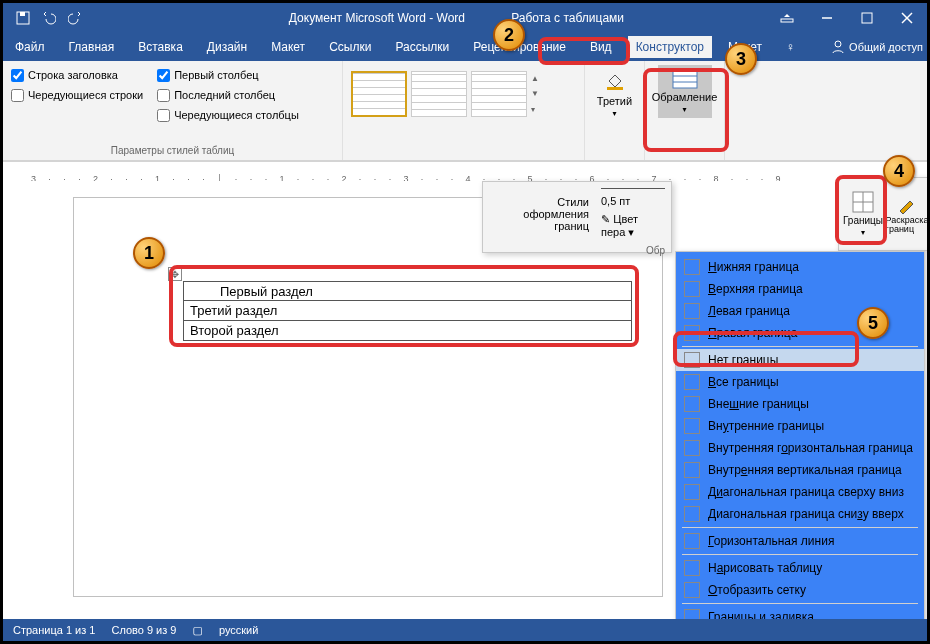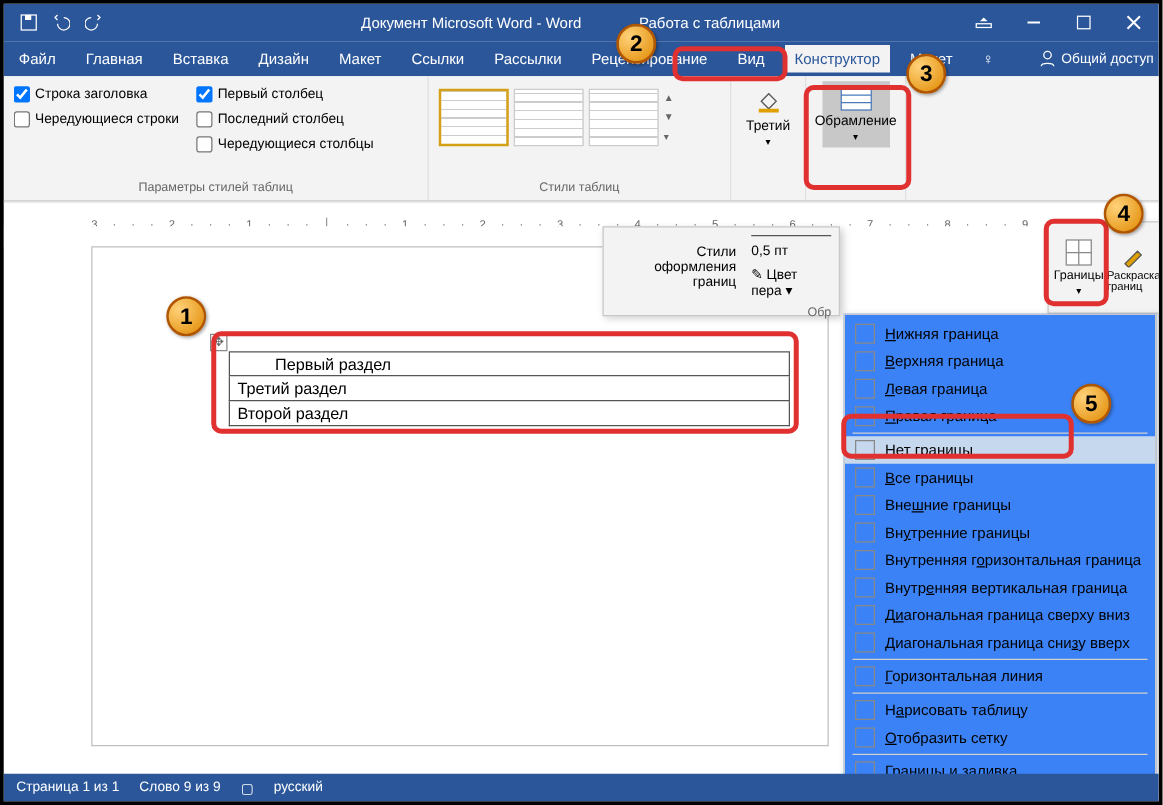--- a/index.html
+++ b/index.html
@@ -19,21 +19,21 @@
   .ribbon { height: 100px; background: #f3f3f3; display: flex; border-bottom: 1px solid #d4d4d4; position: relative; }
   .ribbon-group { padding: 4px 8px; display: flex; flex-direction: column; border-right: 1px solid #e0e0e0; }
   .group-label { font-size: 10px; color: #666; text-align: center; margin-top: auto; }
   .check-row { display: flex; align-items: center; gap: 4px; height: 20px; }
   .check-row input { width: 13px; height: 13px; }
   .style-swatches { display: flex; gap: 4px; padding: 6px 0; }
   .swatch { width: 56px; height: 46px; border: 1px solid #ccc; background: repeating-linear-gradient(0deg,#fff,#fff 6px,#ccc 6px,#ccc 7px), repeating-linear-gradient(90deg,transparent,transparent 10px,#ccc 10px,#ccc 11px); }
   .swatch.sel { border: 2px solid #d4a017; }
   .big-btn { width: 54px; display: flex; flex-direction: column; align-items: center; justify-content: center; gap: 2px; padding: 4px; }
   .big-btn.highlight { background: #c8c8c8; }
-  .ruler { height: 36px; background: #fff; border-top: 1px solid #d4d4d4; border-bottom: 1px solid #d4d4d4; font-size: 9px; display: flex; align-items: center; padding-left: 70px; color: #666; letter-spacing: 12px; }
+  .ruler { height: 36px; background: #fff; border-top: 1px solid #d4d4d4; border-bottom: 1px solid #d4d4d4; font-size: 9px; display: flex; align-items: center; padding-left: 28px; color: #666; letter-spacing: 12px; }
   .doc-area { position: absolute; top: 178px; left: 0; right: 0; bottom: 22px; background: #fff; }
   .page { position: absolute; left: 70px; top: 16px; width: 590px; height: 400px; background: #fff; border: 1px solid #c0c0c0; }
   .tbl-handle { position: absolute; left: 165px; top: 86px; width: 14px; height: 14px; border: 1px solid #888; display: flex; align-items: center; justify-content: center; font-size: 10px; color: #666; }
   .tbl { position: absolute; left: 180px; top: 100px; width: 449px; }
   .tbl-row { border: 1px solid #555; border-top: none; padding: 2px 6px; font-size: 13px; height: 20px; }
   .tbl-row:first-child { border-top: 1px solid #555; padding-left: 36px; }
   .statusbar { position: absolute; bottom: 0; left: 0; right: 0; height: 22px; background: #2b579a; color: #fff; display: flex; align-items: center; padding: 0 10px; gap: 16px; font-size: 11px; }
   
   .popout1 { position: absolute; left: 479px; top: 178px; width: 190px; height: 72px; background: #f3f3f3; border: 1px solid #c8c8c8; box-shadow: 2px 2px 6px rgba(0,0,0,.2); padding: 6px; display: flex; flex-direction: column; gap: 6px; }
   .popout1 .line-sample { border-top: 1px solid #555; width: 100%; }
@@ -158,21 +158,20 @@
     <div class="style-swatches">
       <div class="swatch sel"></div>
       <div class="swatch"></div>
       <div class="swatch"></div>
       <div style="width:12px;display:flex;flex-direction:column;justify-content:space-around;font-size:8px;color:#666">
           <span>▲</span>
           <span>▼</span>
           <span>▾</span>
         </div>
     </div>
-    <div class="group-label">Стили таблиц</div>
   </div>
   <div class="ribbon-group" style="width:60px;align-items:center">
     <div class="big-btn">
       <svg width="24" height="24">
           <path d="M6 12l6-6 6 6-6 6z" fill="none" stroke="#555"></path>
           <rect x="4" y="18" width="16" height="3" fill="#e0a000"></rect>
         </svg>
       <span>Третий</span>
       <span style="font-size:8px">▾</span>
     </div>

